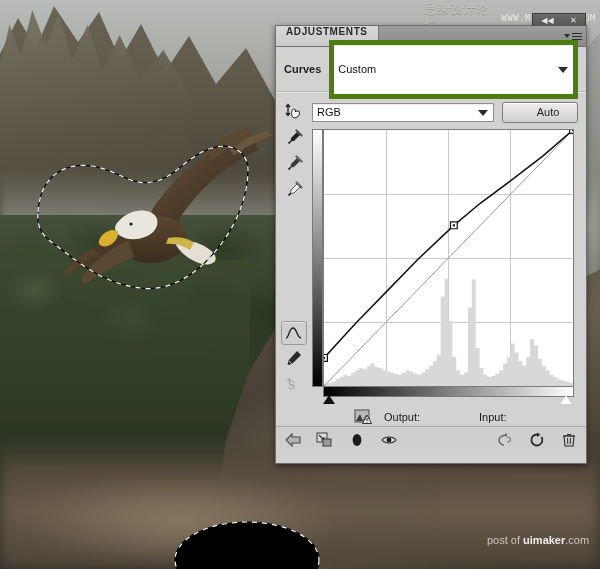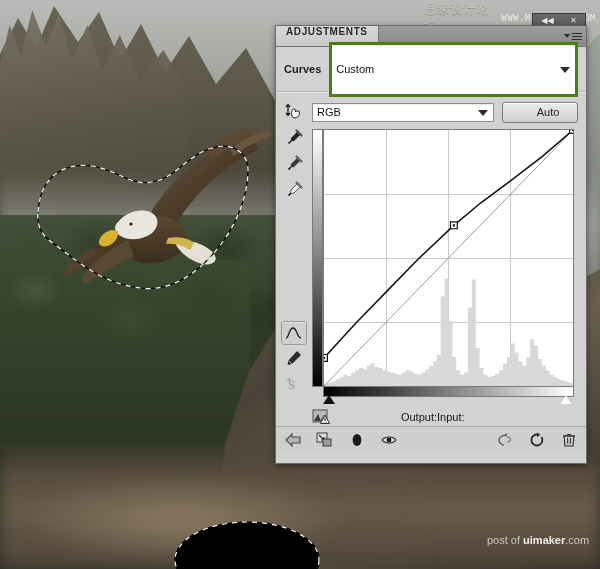--- a/index.html
+++ b/index.html
@@ -109,38 +109,38 @@
   #panel-menu{width:26px;display:flex;align-items:center;justify-content:center;gap:2px;}
   .menu-tri{width:0;height:0;border-left:3px solid transparent;border-right:3px solid transparent;
     border-top:4px solid #2d2d2d;}
   .menu-lines{display:flex;flex-direction:column;gap:2px;}
   .menu-lines i{display:block;width:10px;height:1px;background:#2d2d2d;}
 
   
   #presetrow{height:44px;display:flex;align-items:center;padding:0 8px;gap:8px;
     background:#d2d2d2;}
   #preset-label{font-weight:bold;font-size:11px;color:#1f1f1f;}
-  .combo{flex:1;height:17px;background:#fff;border:3px solid #4d7c0f;
+  .combo{flex:1;height:17px;background:#fff;border:5px solid #4d7c0f;
     display:flex;align-items:center;padding:16px 4px;position:relative;
     box-shadow:inset 0 1px 1px rgba(0,0,0,.08);}
   .combo .cval{font-size:11px;color:#111;}
   .combo .carrow{position:absolute;right:5px;top:50%;margin-top:-2px;
     width:0;height:0;border-left:5px solid transparent;border-right:5px solid transparent;
     border-top:6px solid #2b2b2b;}
   #panel-sep{height:1px;background:#b6b6b6;border-bottom:1px solid #e6e6e6;}
 
   
   #pbody{display:flex;height:333px;}
   #rail{width:36px;display:flex;flex-direction:column;align-items:center;
     padding-top:6px;gap:0px;}
   .tool{width:28px;height:26px;display:flex;align-items:center;justify-content:center;}
   .tool.boxed{border:1px solid #9a9a9a;border-radius:3px;background:#cfcfcf;
     box-shadow:inset 0 1px 0 #e4e4e4;width:24px;height:22px;}
 
-  #content{flex:1;padding:6px 8px 0 0;text-align:right;}
+  #content{flex:1;padding:6px 8px 0 0;}
   
   #chanrow{display:flex;align-items:center;gap:8px;height:26px;}
   #chan-combo{width:100px;height:17px;background:#fff;border:1px solid #8e8e8e;
     display:flex;align-items:center;padding:0 4px;position:relative;}
   #auto-btn{margin-left:auto;width:58px;height:19px;border:1px solid #7d7d7d;border-radius:3px;
     background:linear-gradient(180deg,#ececec,#cfcfcf);
     display:flex;align-items:center;justify-content:center;font-size:11px;color:#1f1f1f;
     box-shadow:inset 0 1px 0 #fff;padding-left:16px;}
 
   
@@ -381,21 +381,21 @@
               <rect x="128.77058823529413" y="94.27254901960785" width="2.2" height="2.2" fill="#111"></rect>
               <rect x="245.6" y="-3.4" width="6.8" height="6.8" fill="#fff" stroke="#111" stroke-width="1.2" vector-effect="non-scaling-stroke"></rect>
               <rect x="247.9" y="-1.1" width="2.2" height="2.2" fill="#111"></rect>
             </svg>
         </div>
         <div id="hgrad"></div>
         <div id="blackT" class="sliderT"></div>
         <div id="whiteT" class="sliderT"></div>
       </div>
 
-      <div id="iorow" style="padding-left:0;margin-top:10px;">
+      <div id="iorow" style="padding-left:0;margin-top:10px;margin-left:42px;">
         <div id="clip-icon">
           <svg width="20" height="18" viewBox="0 0 20 18">
             <rect x="1" y="2" width="14" height="12" fill="#b9b9b9" stroke="#4a4a4a" stroke-width="1"></rect>
             <path d="M2 13 L6 6 L9 13 Z" fill="#3a3a3a"></path>
             <path d="M8 13 L12 7 L15 13 Z" fill="#666"></path>
             <path d="M13 7 L17.5 15.5 L8.5 15.5 Z" fill="#e9e9e9" stroke="#333" stroke-width="1"></path>
             <path d="M13 10 L13 13 M13 14 L13 14.6" stroke="#222" stroke-width="1"></path>
           </svg>
         </div>
         <span id="out-label">Output:</span>

